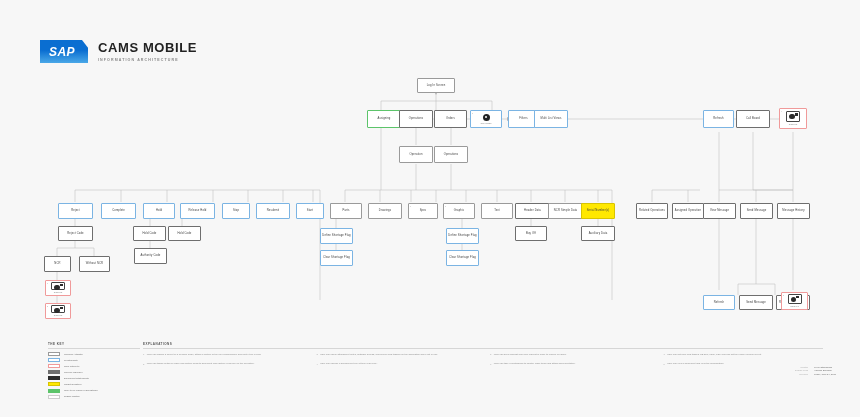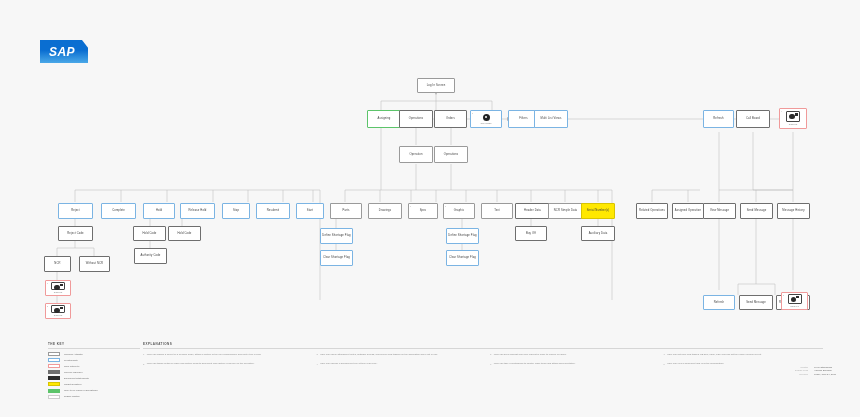--- a/index.html
+++ b/index.html
@@ -94,20 +94,24 @@
   .cred-v{color:#6b6b6b;min-width:28px;text-align:left;}
 </style>
 </head>
 <body>
 
 <div id="canvas">
 
   <div class="header">
     <div class="sap-logo">
       <span>SAP</span>
+    </div>
+    <div>
+      <div class="brand-title">CAMS MOBILE</div>
+      <div class="brand-sub">INFORMATION ARCHITECTURE</div>
     </div>
   </div>
 
   <svg class="wires">
     <g stroke="#b4b4b4" stroke-width="0.5" fill="none">
 
       <path d="M436,93 L436,101"></path>
       <path d="M381,101 L492,101"></path>
       <path d="M381,101 L381,110"></path>
       <path d="M436,101 L436,110"></path>

